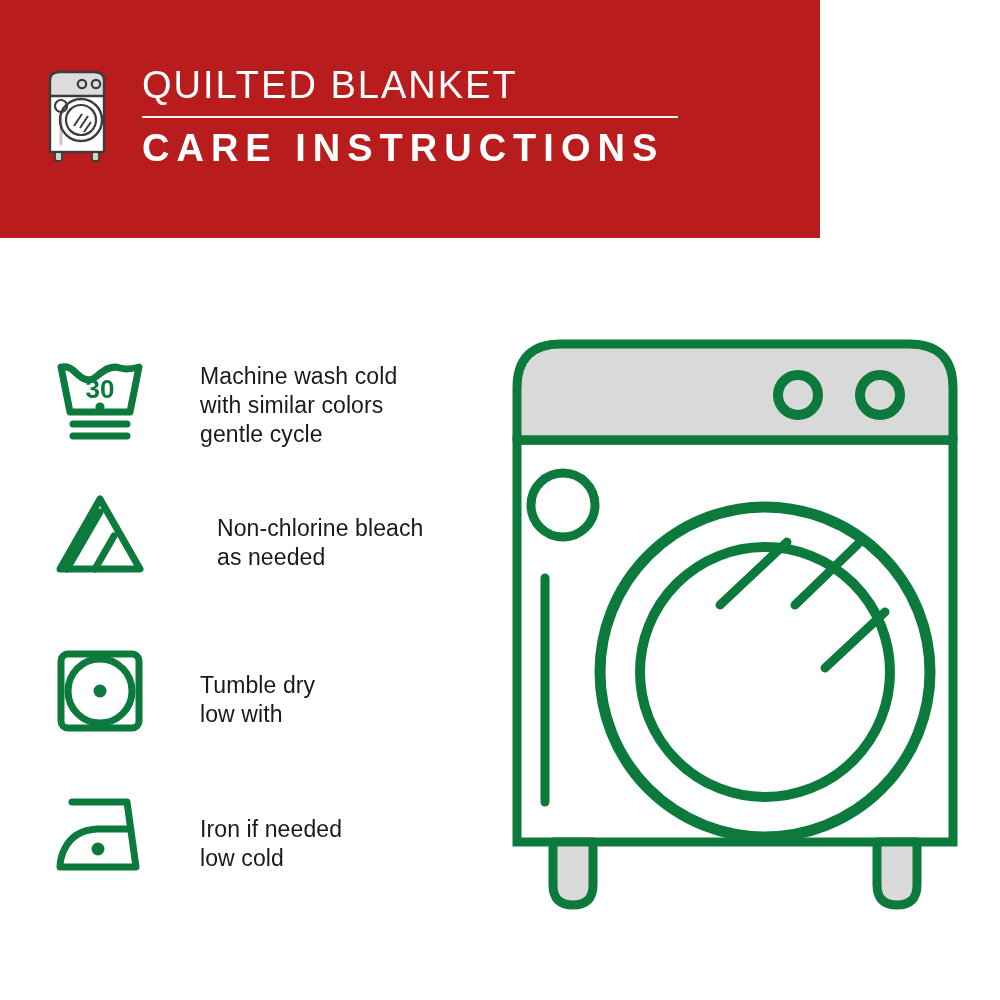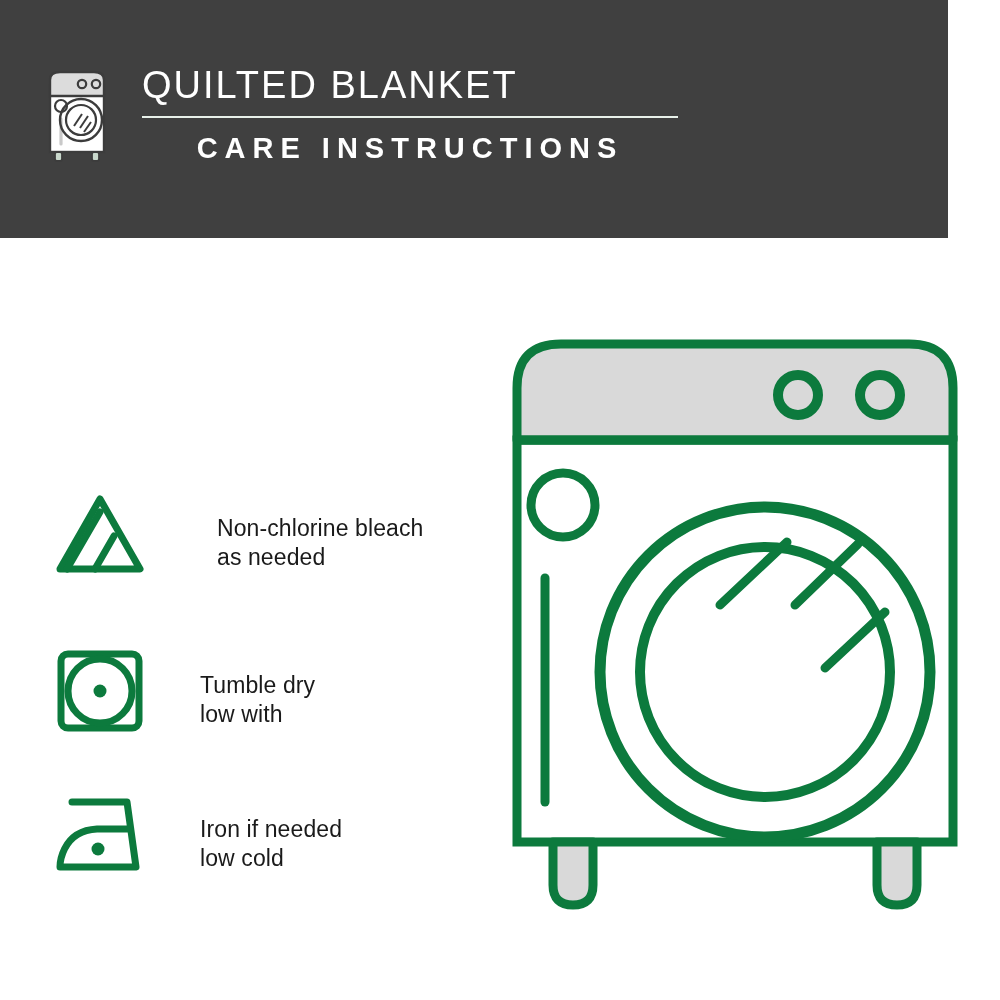--- a/index.html
+++ b/index.html
@@ -19,23 +19,23 @@
     width: 1000px;
     height: 1000px;
     background: #ffffff;
   }
 
   
   .header {
     position: absolute;
     left: 0;
     top: 0;
-    width: 948px;
+    width: 820px;
     height: 238px;
-    background: #404040;
+    background: #b91c1c;
     box-sizing: border-box;
   }
   .header-inner {
     position: absolute;
     left: 44px;
     top: 62px;
     display: flex;
     align-items: flex-start;
   }
   .brand-logo {
@@ -58,26 +58,25 @@
     white-space: nowrap;
   }
   .title-rule {
     height: 2px;
     background: #e8f1ea;
     margin: 10px 0 9px 0;
     width: 536px;
   }
   .title-line2 {
     color: #ffffff;
-    font-size: 29px;
+    font-size: 38px;
     font-weight: 700;
     letter-spacing: 7.0px;
     line-height: 42px;
     white-space: nowrap;
-    text-align: center;
   }
 
   
   .care-list {
     position: absolute;
     left: 0;
     top: 238px;
     width: 470px;
     height: 762px;
   }
@@ -157,20 +156,35 @@
         <div class="title-line1">QUILTED BLANKET</div>
         <div class="title-rule"></div>
         <div class="title-line2">CARE INSTRUCTIONS</div>
       </div>
 
     </div>
   </div>
 
   <div class="care-list">
 
+    <div class="care-row r0">
+      <svg class="care-symbol" viewBox="0 0 96 96">
+        <g fill="none" stroke="#0c7a3d" stroke-width="7" stroke-linecap="round" stroke-linejoin="round">
+          <path d="M9 21 C9 21 16 19 22 25 C29 32 36 38 45 30 C53 23 60 19 68 22 C74 24 80 23 87 21
+                   L78 66 L18 66 Z"></path>
+          <line x1="21" y1="78" x2="75" y2="78"></line>
+          <line x1="21" y1="90" x2="75" y2="90"></line>
+        </g>
+        <text x="48" y="52" text-anchor="middle" font-family="Liberation Sans, sans-serif" font-size="26" font-weight="700" fill="#0c7a3d">30</text>
+        <circle cx="48" cy="61" r="4.6" fill="#0c7a3d"></circle>
+      </svg>
+      <div class="care-text">Machine wash cold
+with similar colors
+gentle cycle</div>
+    </div>
 
     <div class="care-row r1">
       <svg class="care-symbol" viewBox="0 0 96 96">
         <g fill="none" stroke="#0c7a3d" stroke-width="7" stroke-linecap="round" stroke-linejoin="round">
           <path d="M48 13 L88 83 L8 83 Z"></path>
           <line x1="48" y1="26" x2="15" y2="83"></line>
           <line x1="62" y1="50" x2="43" y2="83"></line>
         </g>
       </svg>
       <div class="care-text">Non-chlorine bleach

